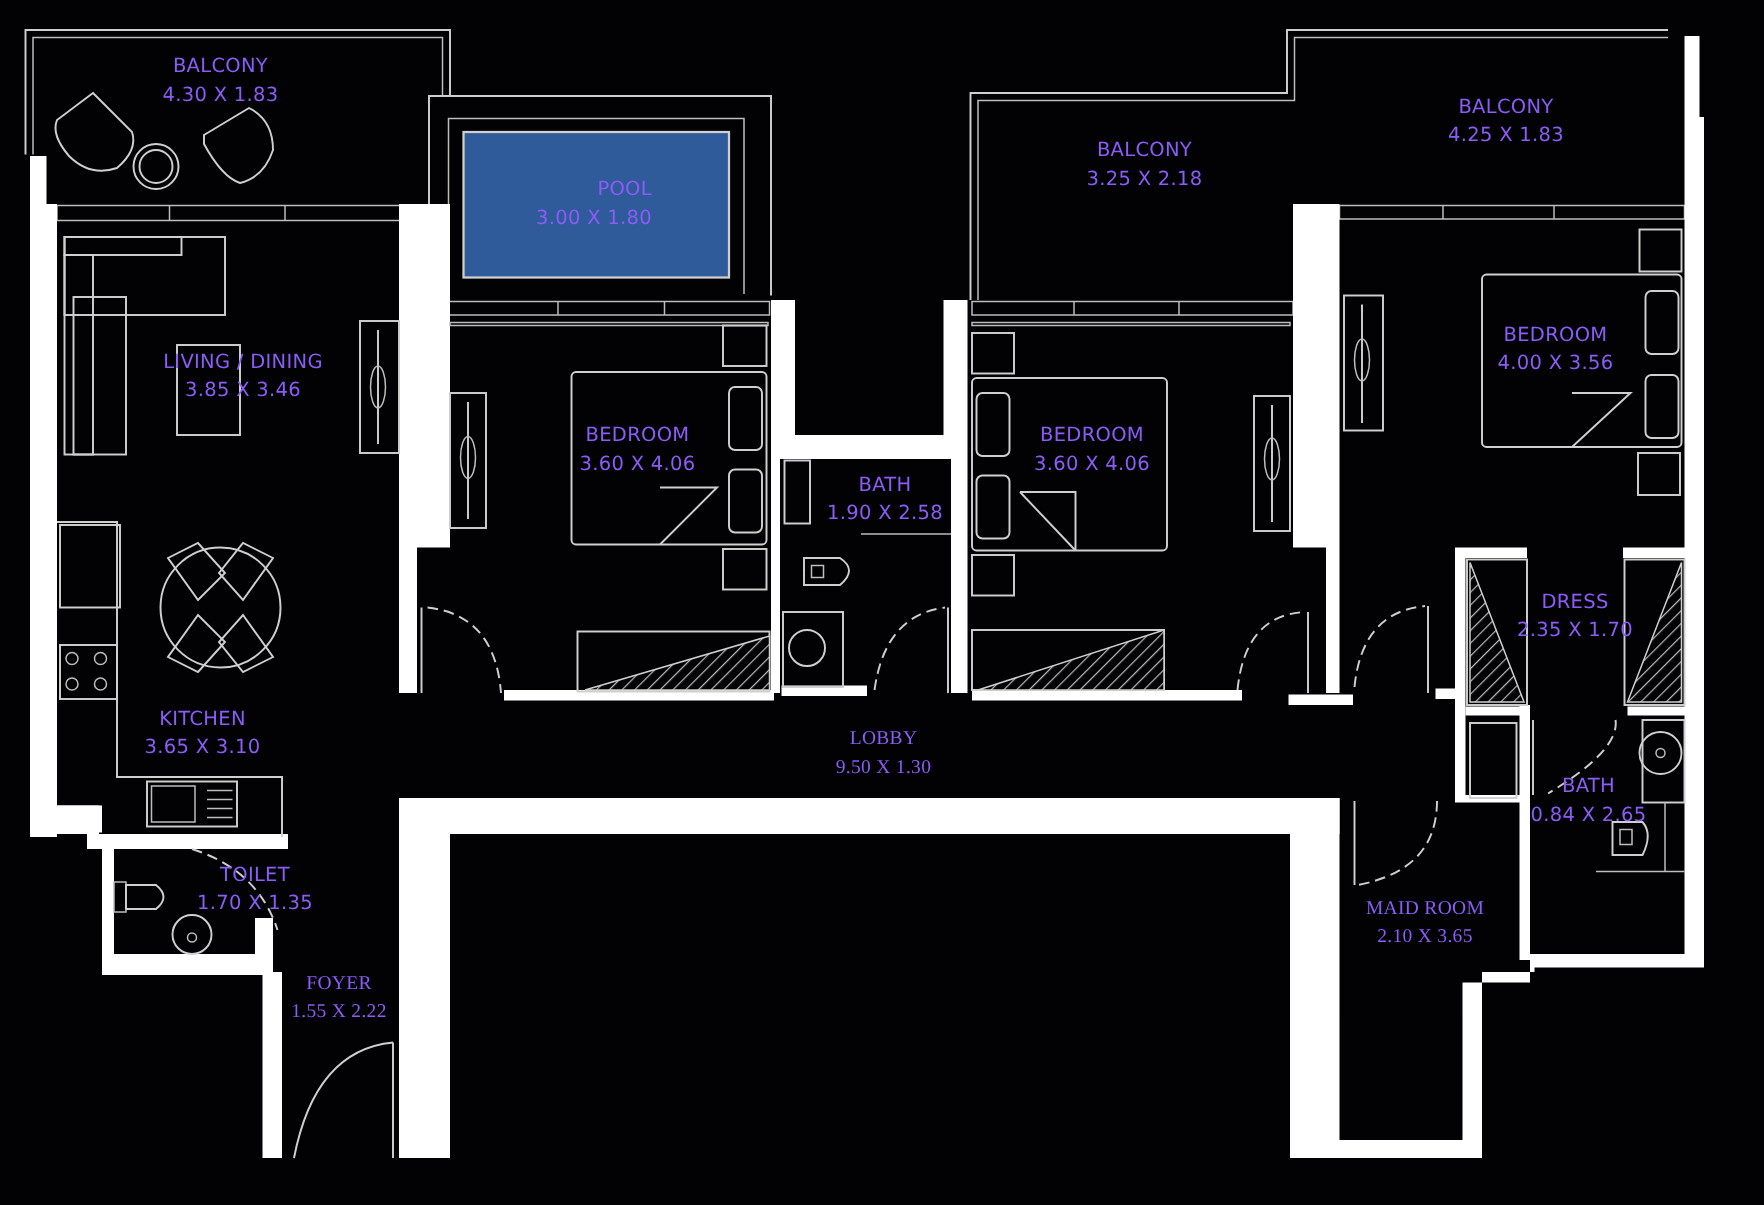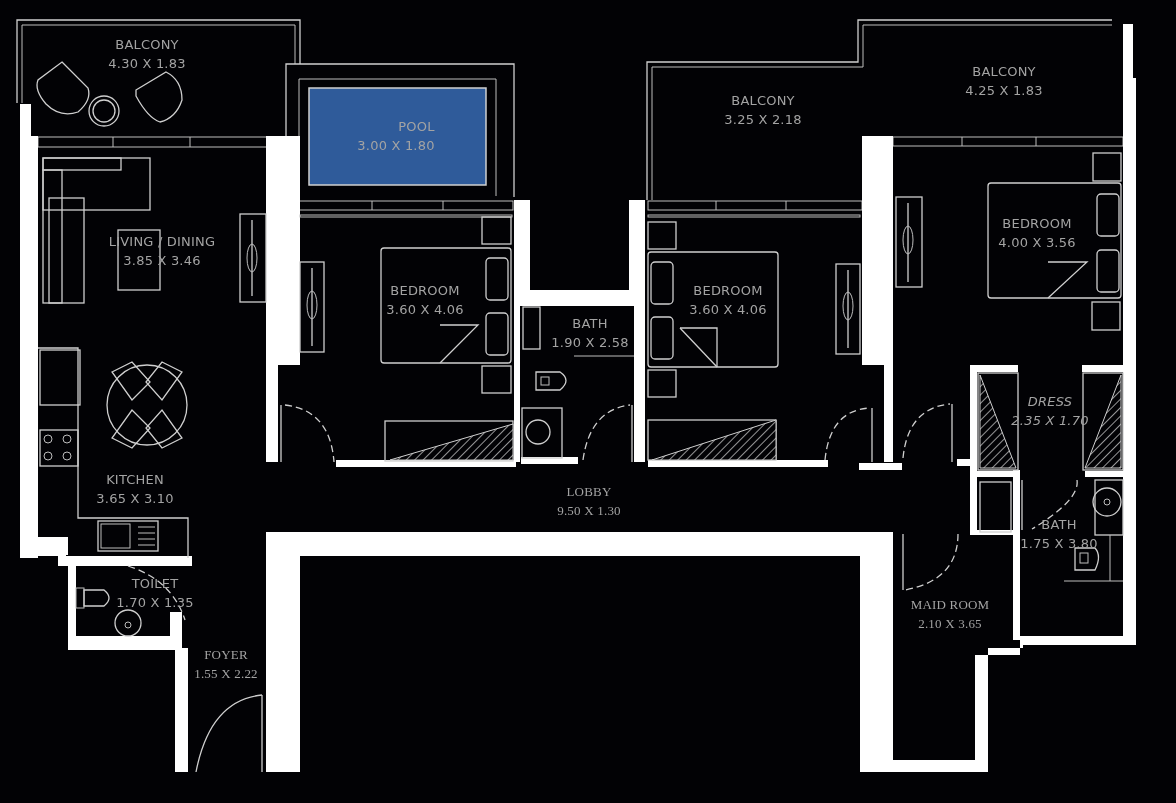--- a/index.html
+++ b/index.html
@@ -5,21 +5,21 @@
     html, body { margin: 0; padding: 0; background: #020205; }
     body { width: 1176px; height: 803px; overflow: hidden; position: relative; }
     #plan { position: absolute; left: 0; top: 0; width: 1176px; height: 803px; }
     .wall { fill: #ffffff; }
     .ln { fill: none; stroke: #cfcfcf; stroke-width: 1.3; }
     .ln2 { fill: none; stroke: #bdbdbd; stroke-width: 1; }
     .dash { fill: none; stroke: #cfcfcf; stroke-width: 1.3; stroke-dasharray: 7 4; }
     .hatch { fill: url(#hatch); stroke: #cfcfcf; stroke-width: 1; }
     .pool { fill: #2f5b9a; stroke: #d0d0d0; stroke-width: 1.5; }
     .label {
-      position: absolute; color: #a3a3a3; text-align: center;
+      position: absolute; color: #8b5cf6; text-align: center;
       font-family: "DejaVu Sans", sans-serif; font-size: 13px; line-height: 19px;
       transform: translateX(-50%); white-space: nowrap; letter-spacing: 0.2px;
     }
     .label .nm, .label .dm { display: block; }
   </style>
 </head>
 <body>
 
 <svg id="plan" viewBox="0 0 1176 803" xmlns="http://www.w3.org/2000/svg">
   <defs>
@@ -270,37 +270,37 @@
   <span class="dm">1.90 X 2.58</span>
 </div>
 <div class="label" style="left:728px; top:281px;">
   <span class="nm">BEDROOM</span>
   <span class="dm">3.60 X 4.06</span>
 </div>
 <div class="label" style="left:1037px; top:214px;">
   <span class="nm">BEDROOM</span>
   <span class="dm">4.00 X 3.56</span>
 </div>
-<div class="label" style="left:1050px; top:392px;font-style:italic;">
+<div class="label" style="left:1050px; top:392px;">
   <span class="nm">DRESS</span>
   <span class="dm">2.35 X 1.70</span>
 </div>
 <div class="label" style="left:135px; top:470px;text-align:center;">
   <span class="nm">KITCHEN</span>
   <span class="dm">3.65 X 3.10</span>
 </div>
 <div class="label" style="left:589px; top:482px;font-family:Liberation Serif, serif;">
   <span class="nm">LOBBY</span>
   <span class="dm">9.50 X 1.30</span>
 </div>
 <div class="label" style="left:1059px; top:515px;">
   <span class="nm">BATH</span>
-  <span class="dm">1.75 X 3.80</span>
-</div>
-<div class="label" style="left:155px; top:574px;text-align:center;">
+  <span class="dm">0.84 X 2.65</span>
+</div>
+<div class="label" style="left:170px; top:574px;text-align:center;">
   <span class="nm">TOILET</span>
   <span class="dm">1.70 X 1.35</span>
 </div>
 <div class="label" style="left:226px; top:645px;font-family:Liberation Serif, serif;">
   <span class="nm">FOYER</span>
   <span class="dm">1.55 X 2.22</span>
 </div>
 <div class="label" style="left:950px; top:595px;font-family:Liberation Serif, serif;">
   <span class="nm">MAID ROOM</span>
   <span class="dm">2.10 X 3.65</span>

